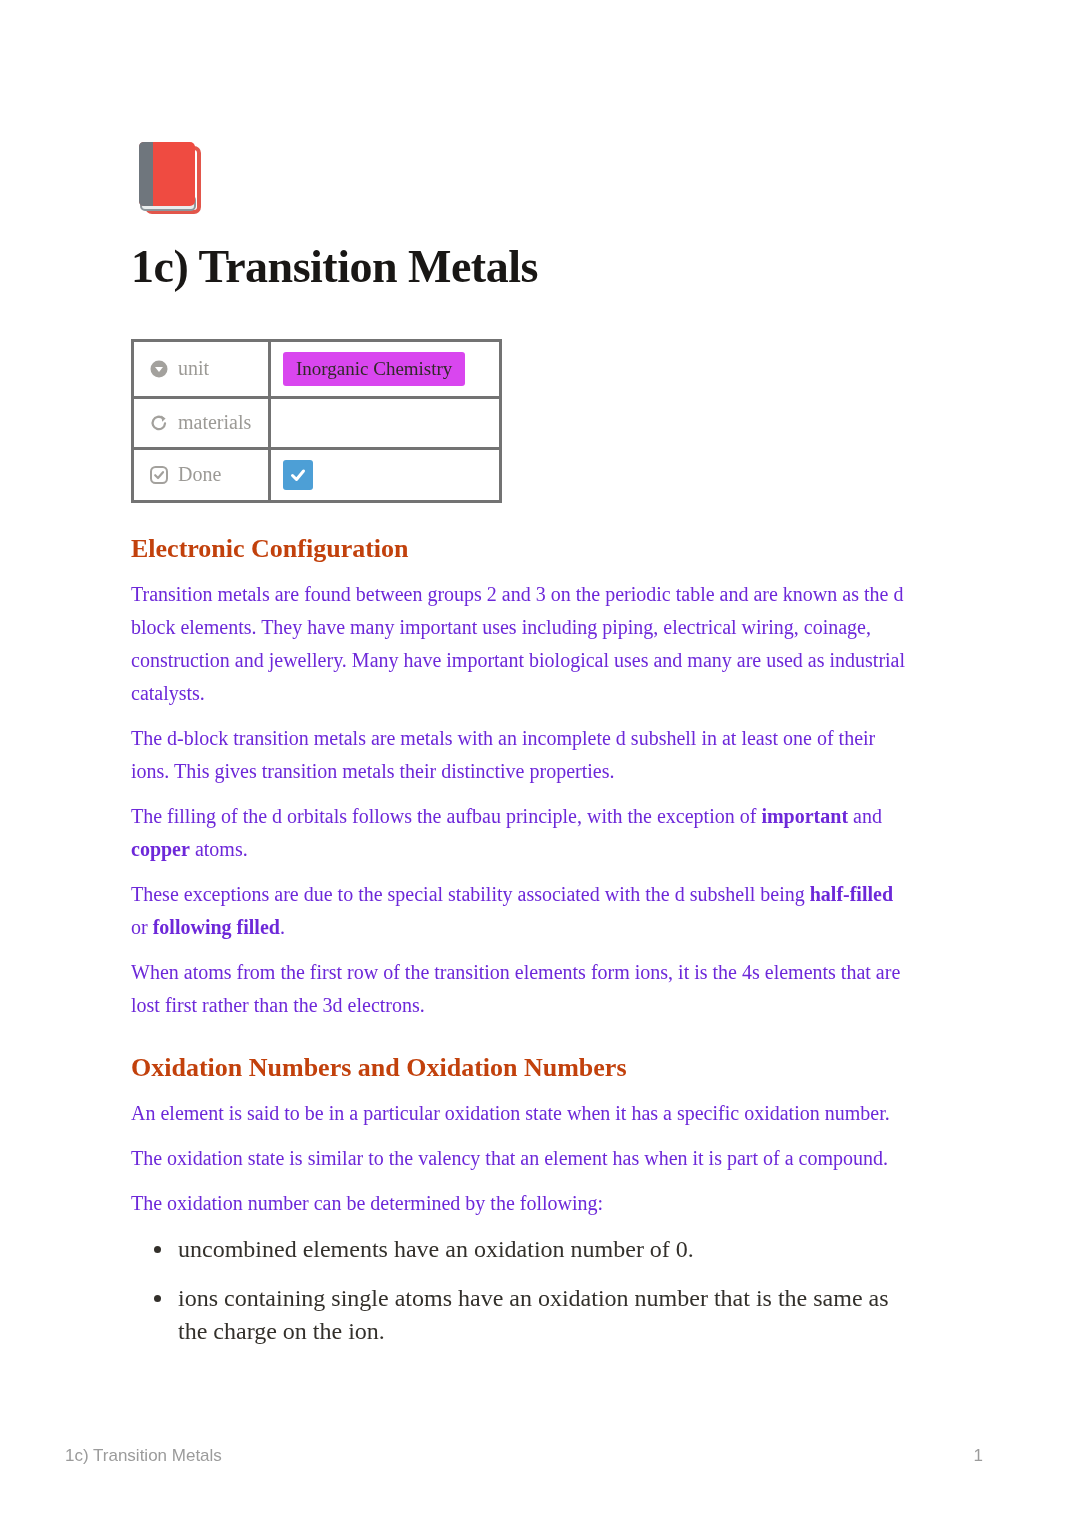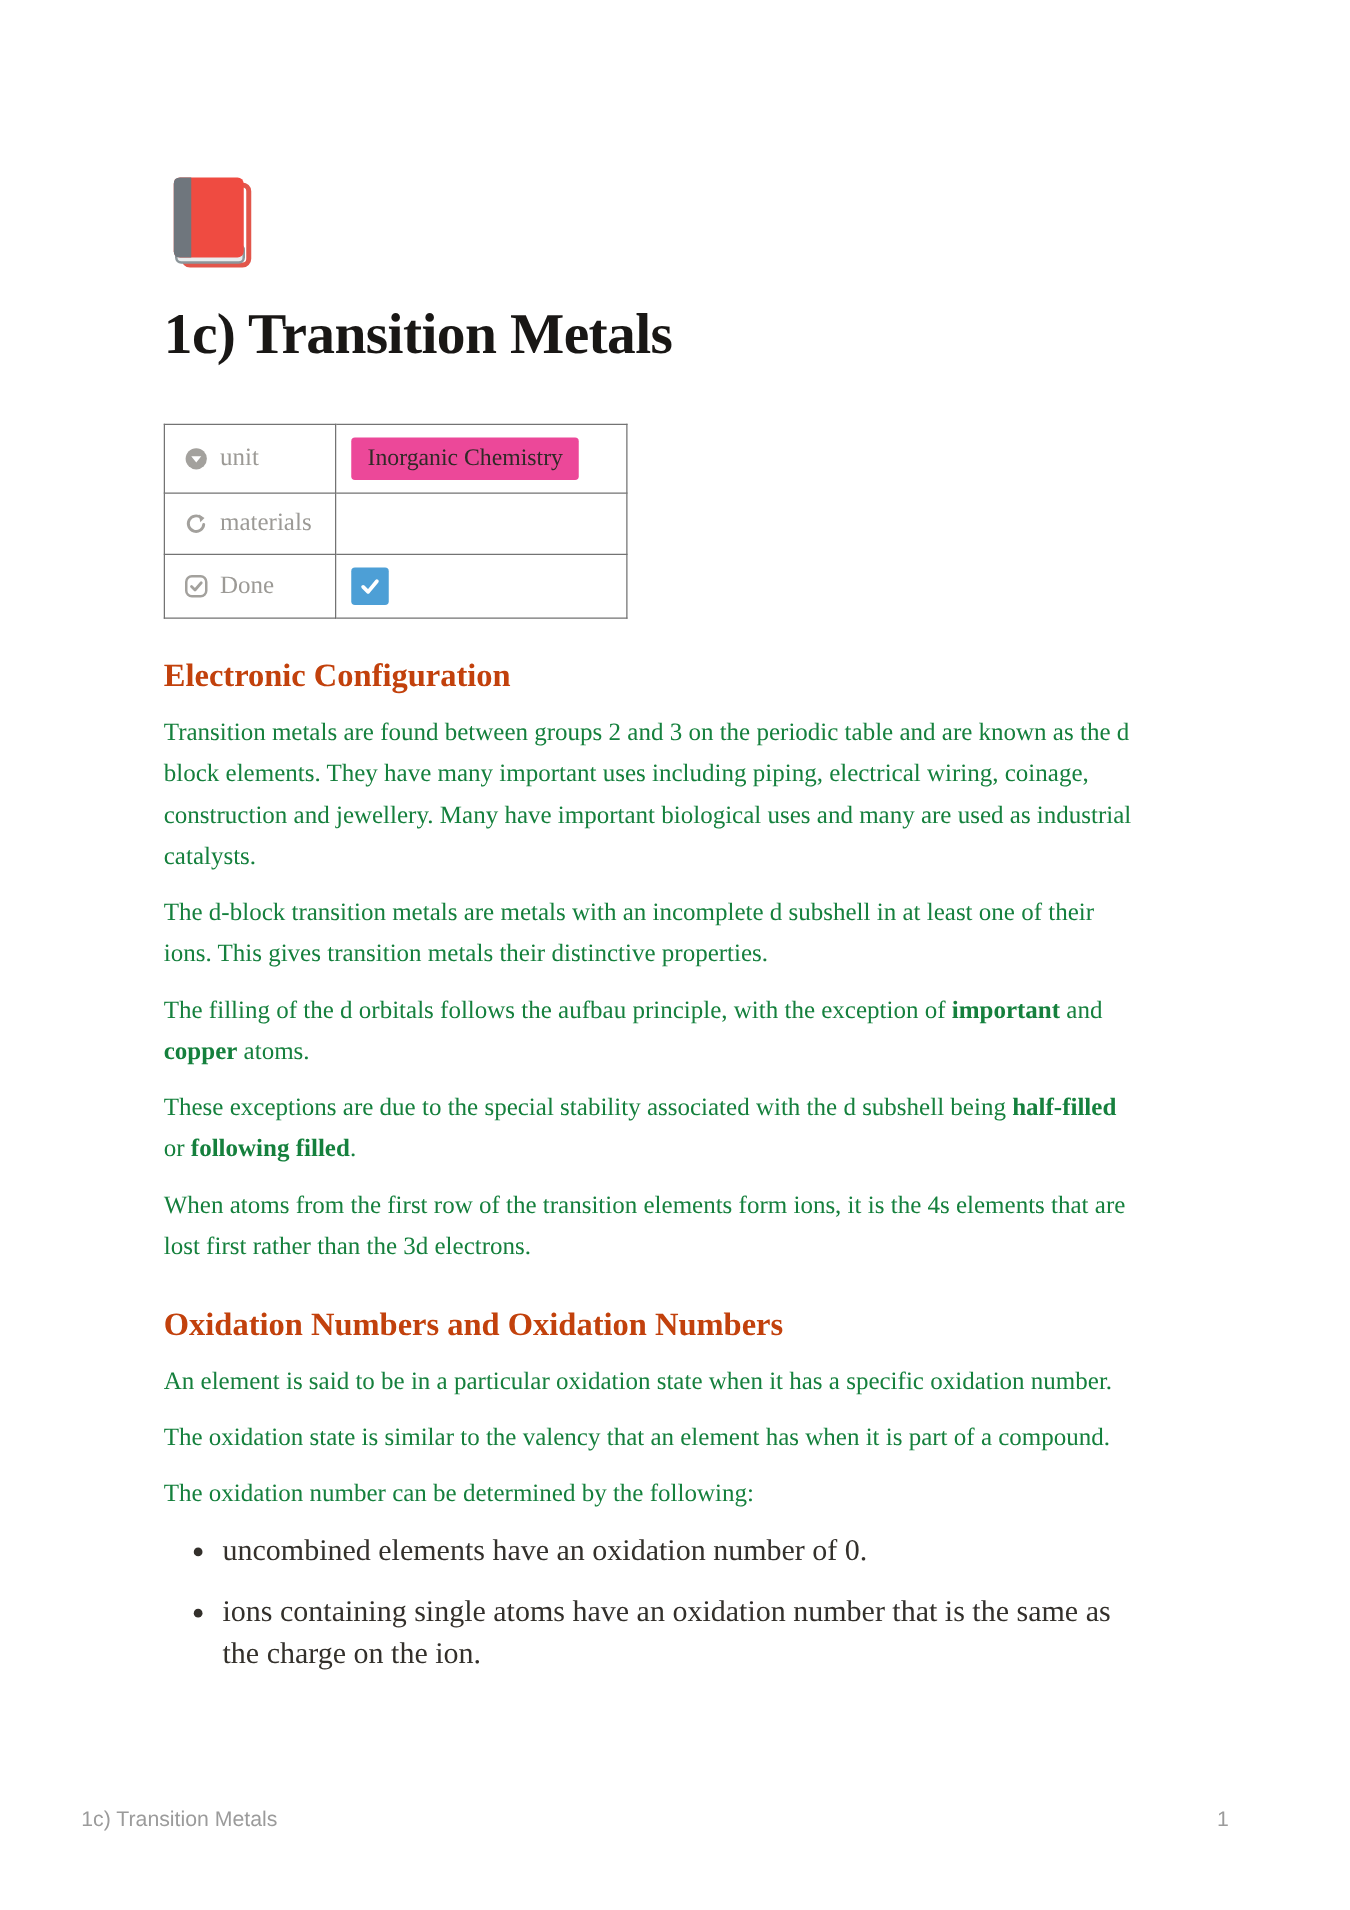--- a/index.html
+++ b/index.html
@@ -17,44 +17,44 @@
   .doc-title {
     margin-top:24px; font-size:46px; font-weight:bold; color:#191715;
     letter-spacing:-0.5px; line-height:1.1;
   }
 
   
   .props-table {
     margin-top:46px; width:371px; border-collapse:collapse;
     border:1px solid #e4e3e0; font-size:20px;
   }
-  .props-table td { border:1px solid #737373; vertical-align:middle; }
+  .props-table td { border:3px solid #737373; vertical-align:middle; }
   .prop-label-cell { width:137px; padding:12px 10px 12px 15px; color:#9c9a96; }
   .prop-value-cell { padding:10px 10px 10px 12px; }
   .prop-label-inner { display:flex; align-items:center; gap:9px; }
   .prop-icon { width:20px; height:20px; flex:0 0 auto; }
   .tag {
-    display:inline-block; background:#ec4899; color:#302a27;
+    display:inline-block; background:#d946ef; color:#302a27;
     font-size:19px; padding:4px 13px; border-radius:3px; line-height:26px;
   }
   .checkbox-value {
     width:30px; height:30px; border-radius:3px; background:#d7d5d2;
     display:flex; align-items:center; justify-content:center;
   }
   .checkbox-value[data-checked="true"] { background:#4d9fd6; }
   .empty-cell { height:28px; }
 
   
   .section-heading {
     margin-top:29px; font-size:26px; font-weight:bold; color:#c2410c;
     line-height:34px;
   }
 
   
-  p.body-text { margin-top:12px; font-size:20px; line-height:33px; color:#15803d; }
+  p.body-text { margin-top:12px; font-size:20px; line-height:33px; color:#6d28d9; }
   p.body-text strong { font-weight:bold; }
 
   
   ul.bullet-list { margin-top:13px; padding-left:44px; }
   ul.bullet-list li {
     font-size:24px; line-height:33px; color:#33302b;
     margin-bottom:16px; padding-left:3px; list-style-type:disc;
   }
 
   

